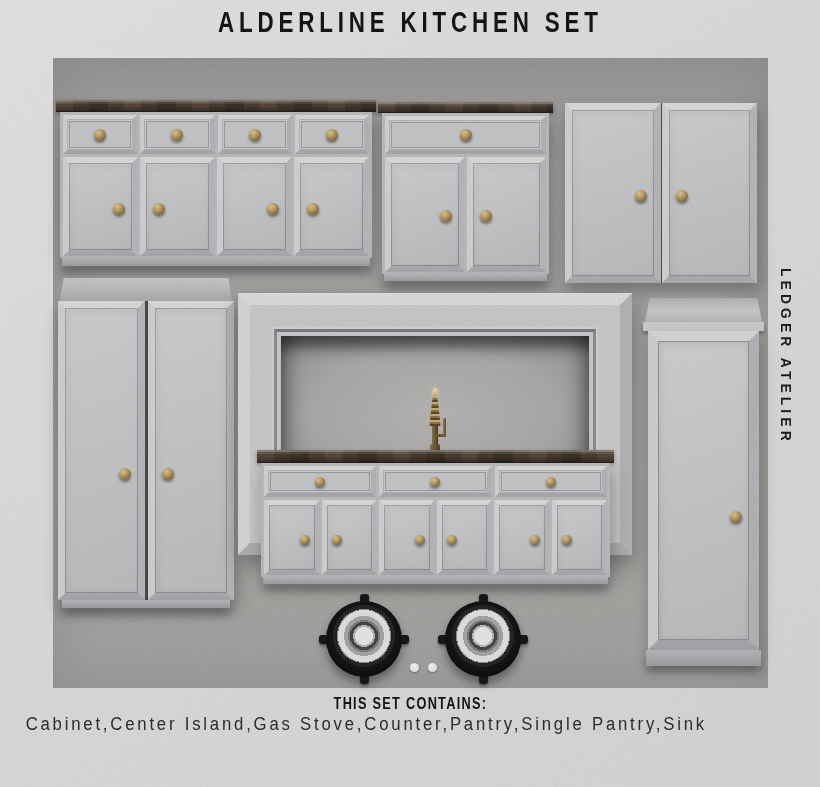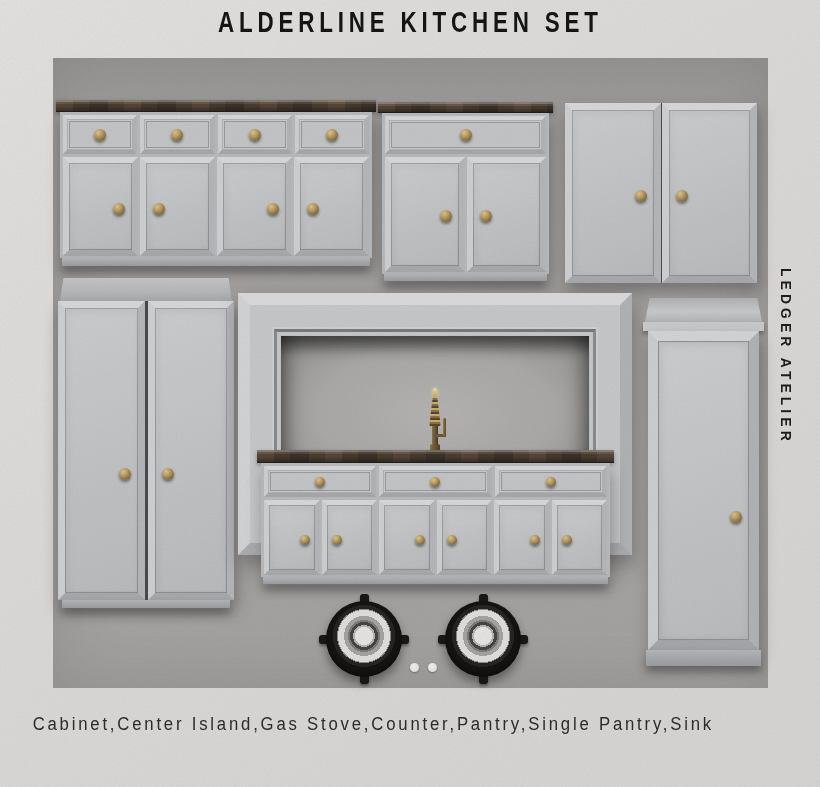--- a/index.html
+++ b/index.html
@@ -14,21 +14,21 @@
   .title { display:inline-block; font-size:28px; font-weight:700; letter-spacing:6px;
     color:#151515; transform:scale(.8,1.08); transform-origin:center; white-space:nowrap; }
 
   .brand-vertical { position:absolute; top:268px; left:778px; height:220px;
     writing-mode:vertical-rl; font-size:15px; font-weight:700; letter-spacing:4.5px;
     color:#1d1d1d; transform:scale(1.0,.92); transform-origin:top center; white-space:nowrap; }
 
   .footer-heading-wrap { position:absolute; top:695px; left:0; width:820px; text-align:center; }
   .footer-heading { display:inline-block; font-size:15px; font-weight:700; letter-spacing:1.5px;
     color:#161616; transform:scale(.85,1.05); white-space:nowrap; }
-  .footer-line-wrap { position:absolute; left:7px; width:680px; text-align:left; }
+  .footer-line-wrap { position:absolute; left:0; width:680px; text-align:left; }
   .fl1 { top:714px; } .fl2 { top:736px; }
   .footer-line { display:inline-block; font-size:18px; font-weight:400; letter-spacing:3px;
     color:#2d2d2d; transform:scale(.93,1.02); white-space:nowrap; }
 
   
   .panel { position:absolute; left:53px; top:58px; width:715px; height:630px;
     background:linear-gradient(180deg,#9c9b99 0%, #a09f9d 25%, #a7a5a2 65%, #a4a2a0 100%);
     box-shadow:inset 0 0 60px rgba(0,0,0,.10); }
 
   .piece { position:absolute; }
@@ -316,20 +316,23 @@
         <i class="prong p-w"></i>
         <i class="prong p-e"></i>
         <div class="burner-disc"></div>
       </div>
       <span class="stove-dot" style="left:107px; top:75px;"></span>
       <span class="stove-dot" style="left:125px; top:75px;"></span>
     </div>
 
   </div>
 
+  <div class="footer-heading-wrap">
+    <span class="footer-heading">THIS SET CONTAINS:</span>
+  </div>
   <div class="footer-line-wrap fl1">
     <span class="footer-line">Cabinet,Center Island,Gas Stove,Counter,Pantry,Single Pantry,Sink</span>
   </div>
 
   <svg class="grain" xmlns="http://www.w3.org/2000/svg">
     <filter id="grainF">
       <feTurbulence type="fractalNoise" baseFrequency="0.8" numOctaves="2" stitchTiles="stitch"></feTurbulence>
       <feColorMatrix type="matrix" values="0 0 0 0 0  0 0 0 0 0  0 0 0 0 0  0 0 0 0.12 0"></feColorMatrix>
     </filter>
     <rect width="100%" height="100%" filter="url(#grainF)"></rect>

